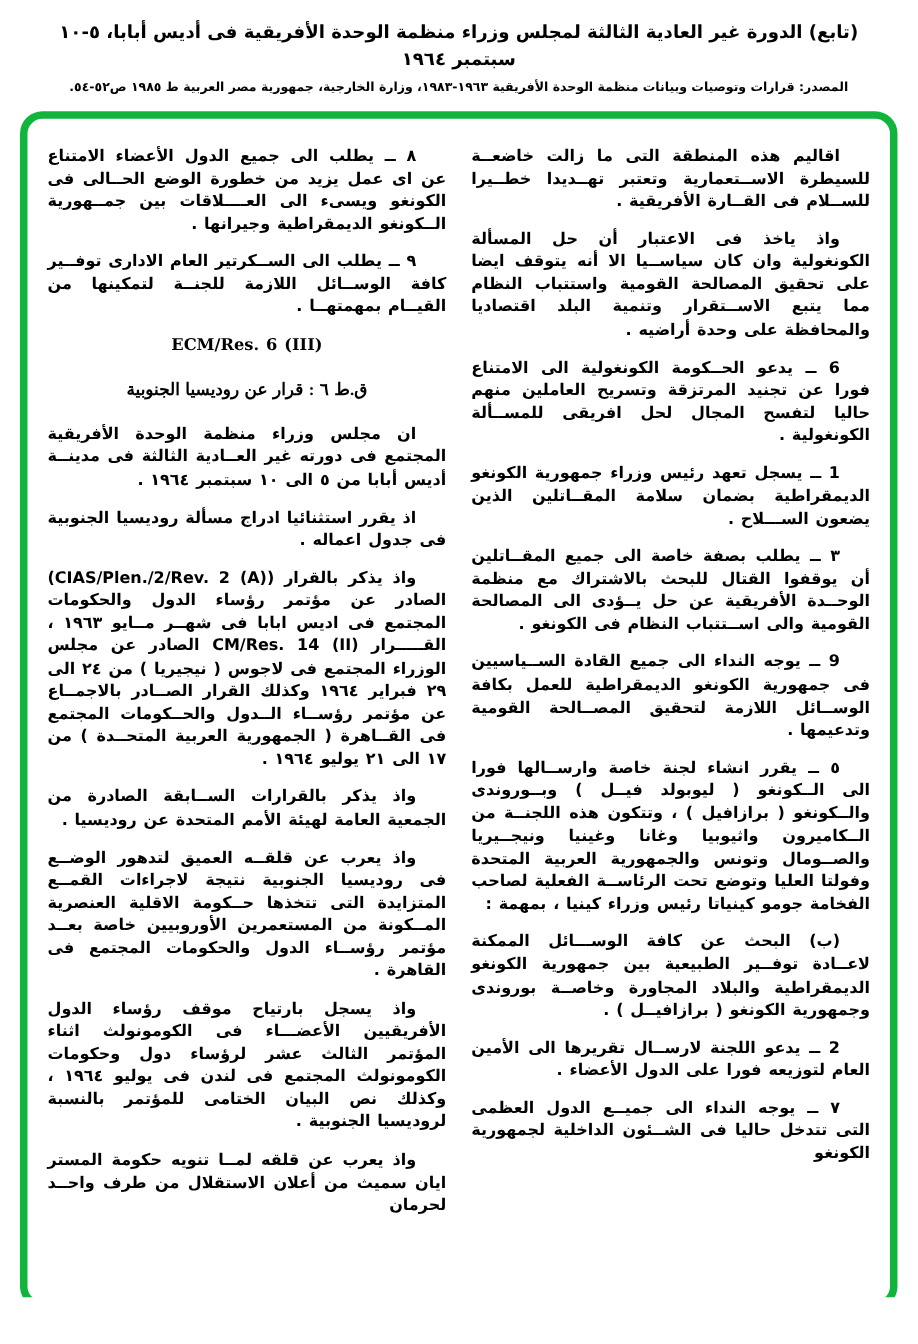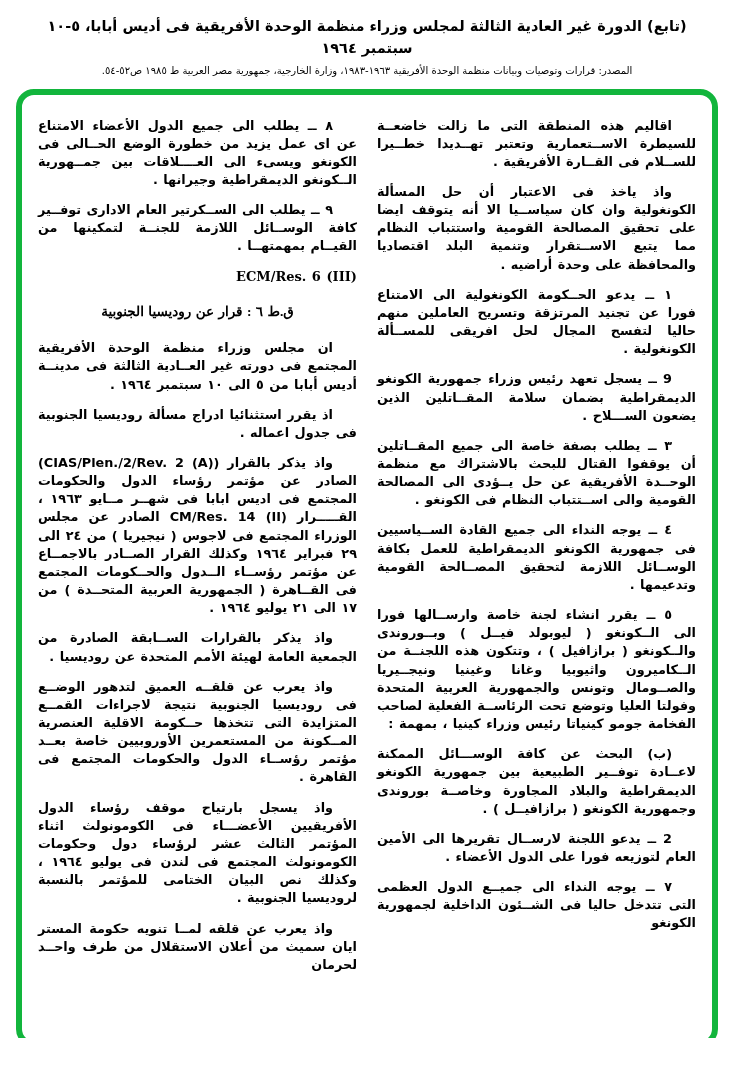--- a/index.html
+++ b/index.html
@@ -18,21 +18,21 @@
   }
   .header-line1{
     font-size:14.5px;
     font-weight:bold;
     letter-spacing:0;
     line-height:1.5;
     padding:0 30px;
   }
   .header-line2{
     font-size:10px;
-    font-weight:normal;
+    font-weight:bold;
     margin-top:5px;
     color:#000;
   }
   .green-box{
     box-sizing:border-box;
     margin:13px 16px 0 16px;
     width:702px;
     height:958px;
     border:6px solid #12b53c;
     border-radius:18px;
@@ -53,21 +53,21 @@
     line-height:1.42;
     text-align:justify;
   }
   .para{
     margin:0 0 12px 0;
     text-indent:24px;        
     word-spacing:1px;
   }
   .p-latin{
     direction:ltr;
-    text-align:right;
+    text-align:center;
     text-indent:0;
     font-family:"DejaVu Serif",serif;
     font-weight:bold;
     font-size:13px;
     margin:4px 0 14px 0;
   }
   .p-heading{
     text-align:center;
     text-indent:0;
     font-weight:bold;
@@ -90,24 +90,24 @@
   <header class="doc-header">
     <div class="header-line1">(تابع)  الدورة غير العادية الثالثة لمجلس وزراء منظمة الوحدة الأفريقية فى أديس أبابا، ٥-١٠ سبتمبر ١٩٦٤</div>
     <div class="header-line2">المصدر: قرارات وتوصيات وبيانات منظمة الوحدة الأفريقية ١٩٦٣-١٩٨٣، وزارة الخارجية، جمهورية مصر العربية ط ١٩٨٥ ص٥٢-٥٤.</div>
   </header>
 
   <div class="green-box" style="border-color: rgb(18, 181, 60);">
     <div class="columns">
       <section class="col col-right">
           <p class="para p-body">اقاليم هذه المنطقة التى ما زالت خاضعــة للسيطرة الاســتعمارية وتعتبر تهــديدا خطــيرا للســلام فى القــارة الأفريقية .</p>
           <p class="para p-body">واذ ياخذ فى الاعتبار أن حل المسألة الكونغولية وان كان سياســيا الا أنه يتوقف ايضا على تحقيق المصالحة القومية واستتباب النظام مما يتبع الاســتقرار وتنمية البلد اقتصاديا والمحافظة على وحدة أراضيه .</p>
-          <p class="para p-body">١ ــ يدعو الحــكومة الكونغولية الى الامتناع فورا عن تجنيد المرتزقة وتسريح العاملين منهم حاليا لتفسح المجال لحل افريقى للمســألة الكونغولية .</p>
-          <p class="para p-body">9 ــ يسجل تعهد رئيس وزراء جمهورية الكونغو الديمقراطية بضمان سلامة المقــاتلين الذين يضعون الســـلاح .</p>
+          <p class="para p-body">6 ــ يدعو الحــكومة الكونغولية الى الامتناع فورا عن تجنيد المرتزقة وتسريح العاملين منهم حاليا لتفسح المجال لحل افريقى للمســألة الكونغولية .</p>
+          <p class="para p-body">1 ــ يسجل تعهد رئيس وزراء جمهورية الكونغو الديمقراطية بضمان سلامة المقــاتلين الذين يضعون الســـلاح .</p>
           <p class="para p-body">٣ ــ يطلب بصفة خاصة الى جميع المقــاتلين أن يوقفوا القتال للبحث بالاشتراك مع منظمة الوحــدة الأفريقية عن حل يــؤدى الى المصالحة القومية والى اســتتباب النظام فى الكونغو .</p>
-          <p class="para p-body">٤ ــ يوجه النداء الى جميع القادة الســياسيين فى جمهورية الكونغو الديمقراطية للعمل بكافة الوســائل اللازمة لتحقيق المصــالحة القومية وتدعيمها .</p>
+          <p class="para p-body">9 ــ يوجه النداء الى جميع القادة الســياسيين فى جمهورية الكونغو الديمقراطية للعمل بكافة الوســائل اللازمة لتحقيق المصــالحة القومية وتدعيمها .</p>
           <p class="para p-body">٥ ــ يقرر انشاء لجنة خاصة وارســالها فورا الى الــكونغو ( ليوبولد فيــل ) وبــوروندى والــكونغو ( برازافيل ) ، وتتكون هذه اللجنــة من الــكاميرون واثيوبيا وغانا وغينيا ونيجــيريا والصــومال وتونس والجمهورية العربية المتحدة وفولتا العليا وتوضع تحت الرئاســة الفعلية لصاحب الفخامة جومو كينياتا رئيس وزراء كينيا ، بمهمة :</p>
           <p class="para p-body">(ب) البحث عن كافة الوســـائل الممكنة لاعــادة توفــير الطبيعية بين جمهورية الكونغو الديمقراطية والبلاد المجاورة وخاصــة بوروندى وجمهورية الكونغو ( برازافيــل ) .</p>
           <p class="para p-body">2 ــ يدعو اللجنة لارســال تقريرها الى الأمين العام لتوزيعه فورا على الدول الأعضاء .</p>
           <p class="para p-body">٧ ــ يوجه النداء الى جميــع الدول العظمى التى تتدخل حاليا فى الشــئون الداخلية لجمهورية الكونغو</p>
         </section>
       <section class="col col-left">
           <p class="para p-body">٨ ــ يطلب الى جميع الدول الأعضاء الامتناع عن اى عمل يزيد من خطورة الوضع الحــالى فى الكونغو ويسىء الى العــــلاقات بين جمــهورية الــكونغو الديمقراطية وجيرانها .</p>
           <p class="para p-body">٩ ــ يطلب الى الســكرتير العام الادارى توفــير كافة الوســائل اللازمة للجنــة لتمكينها من القيــام بمهمتهــا .</p>
           <p class="para p-latin">ECM/Res. 6 (III)</p>
           <p class="para p-heading">ق.ط ٦ : قرار عن روديسيا الجنوبية</p>

